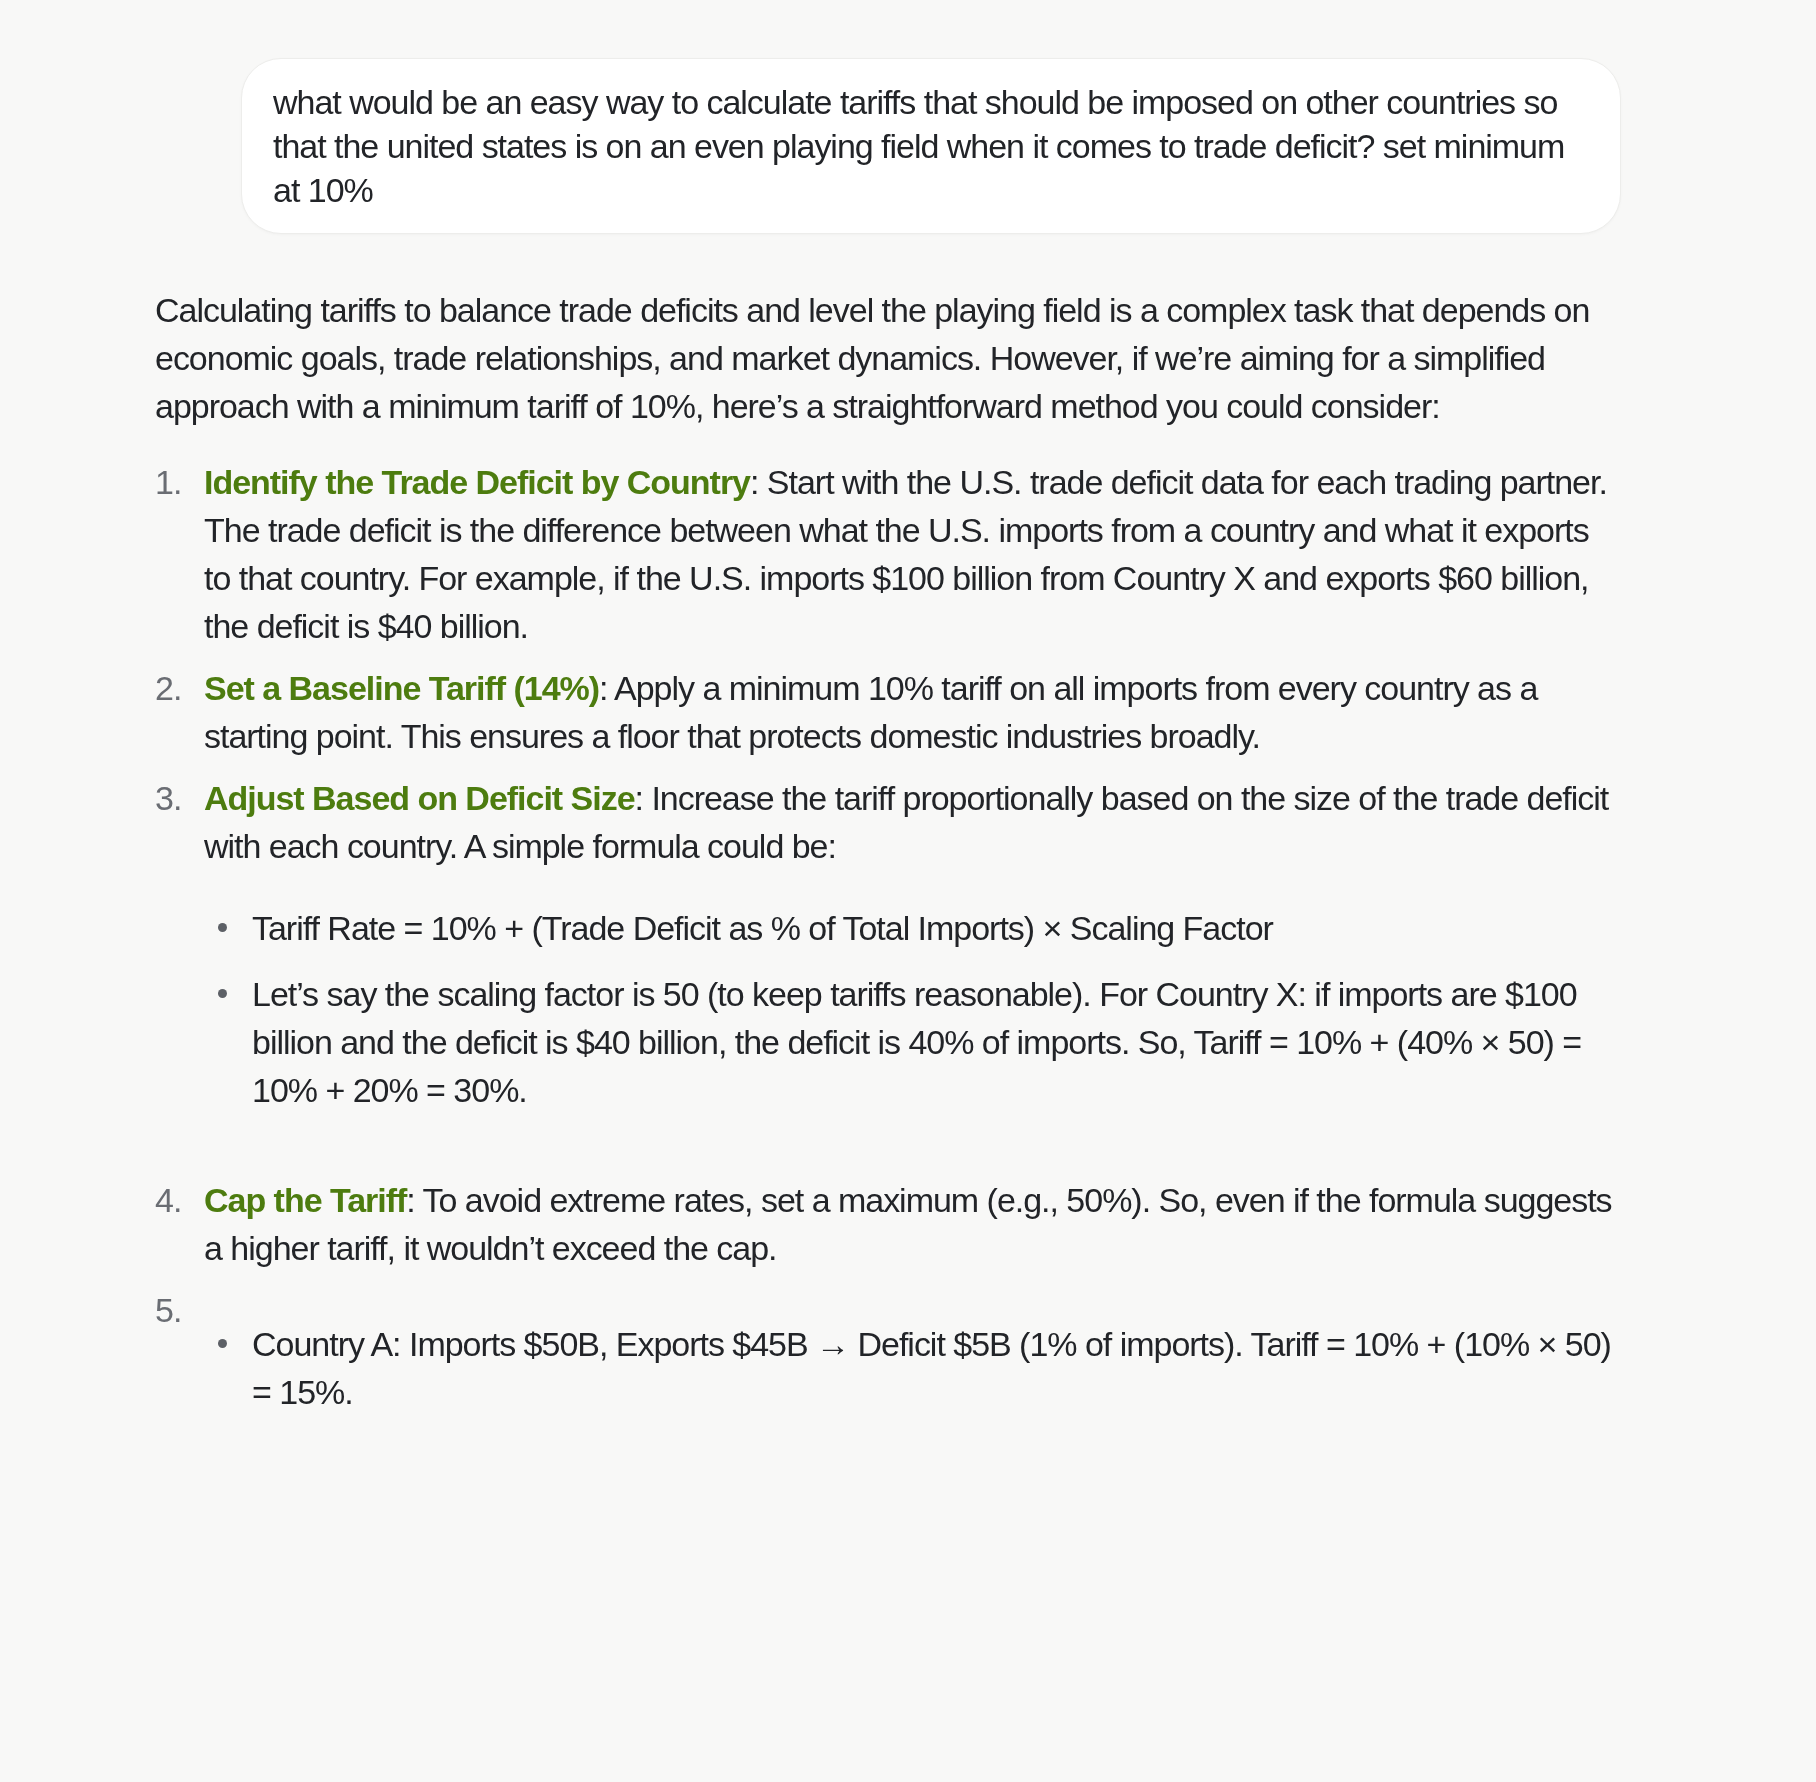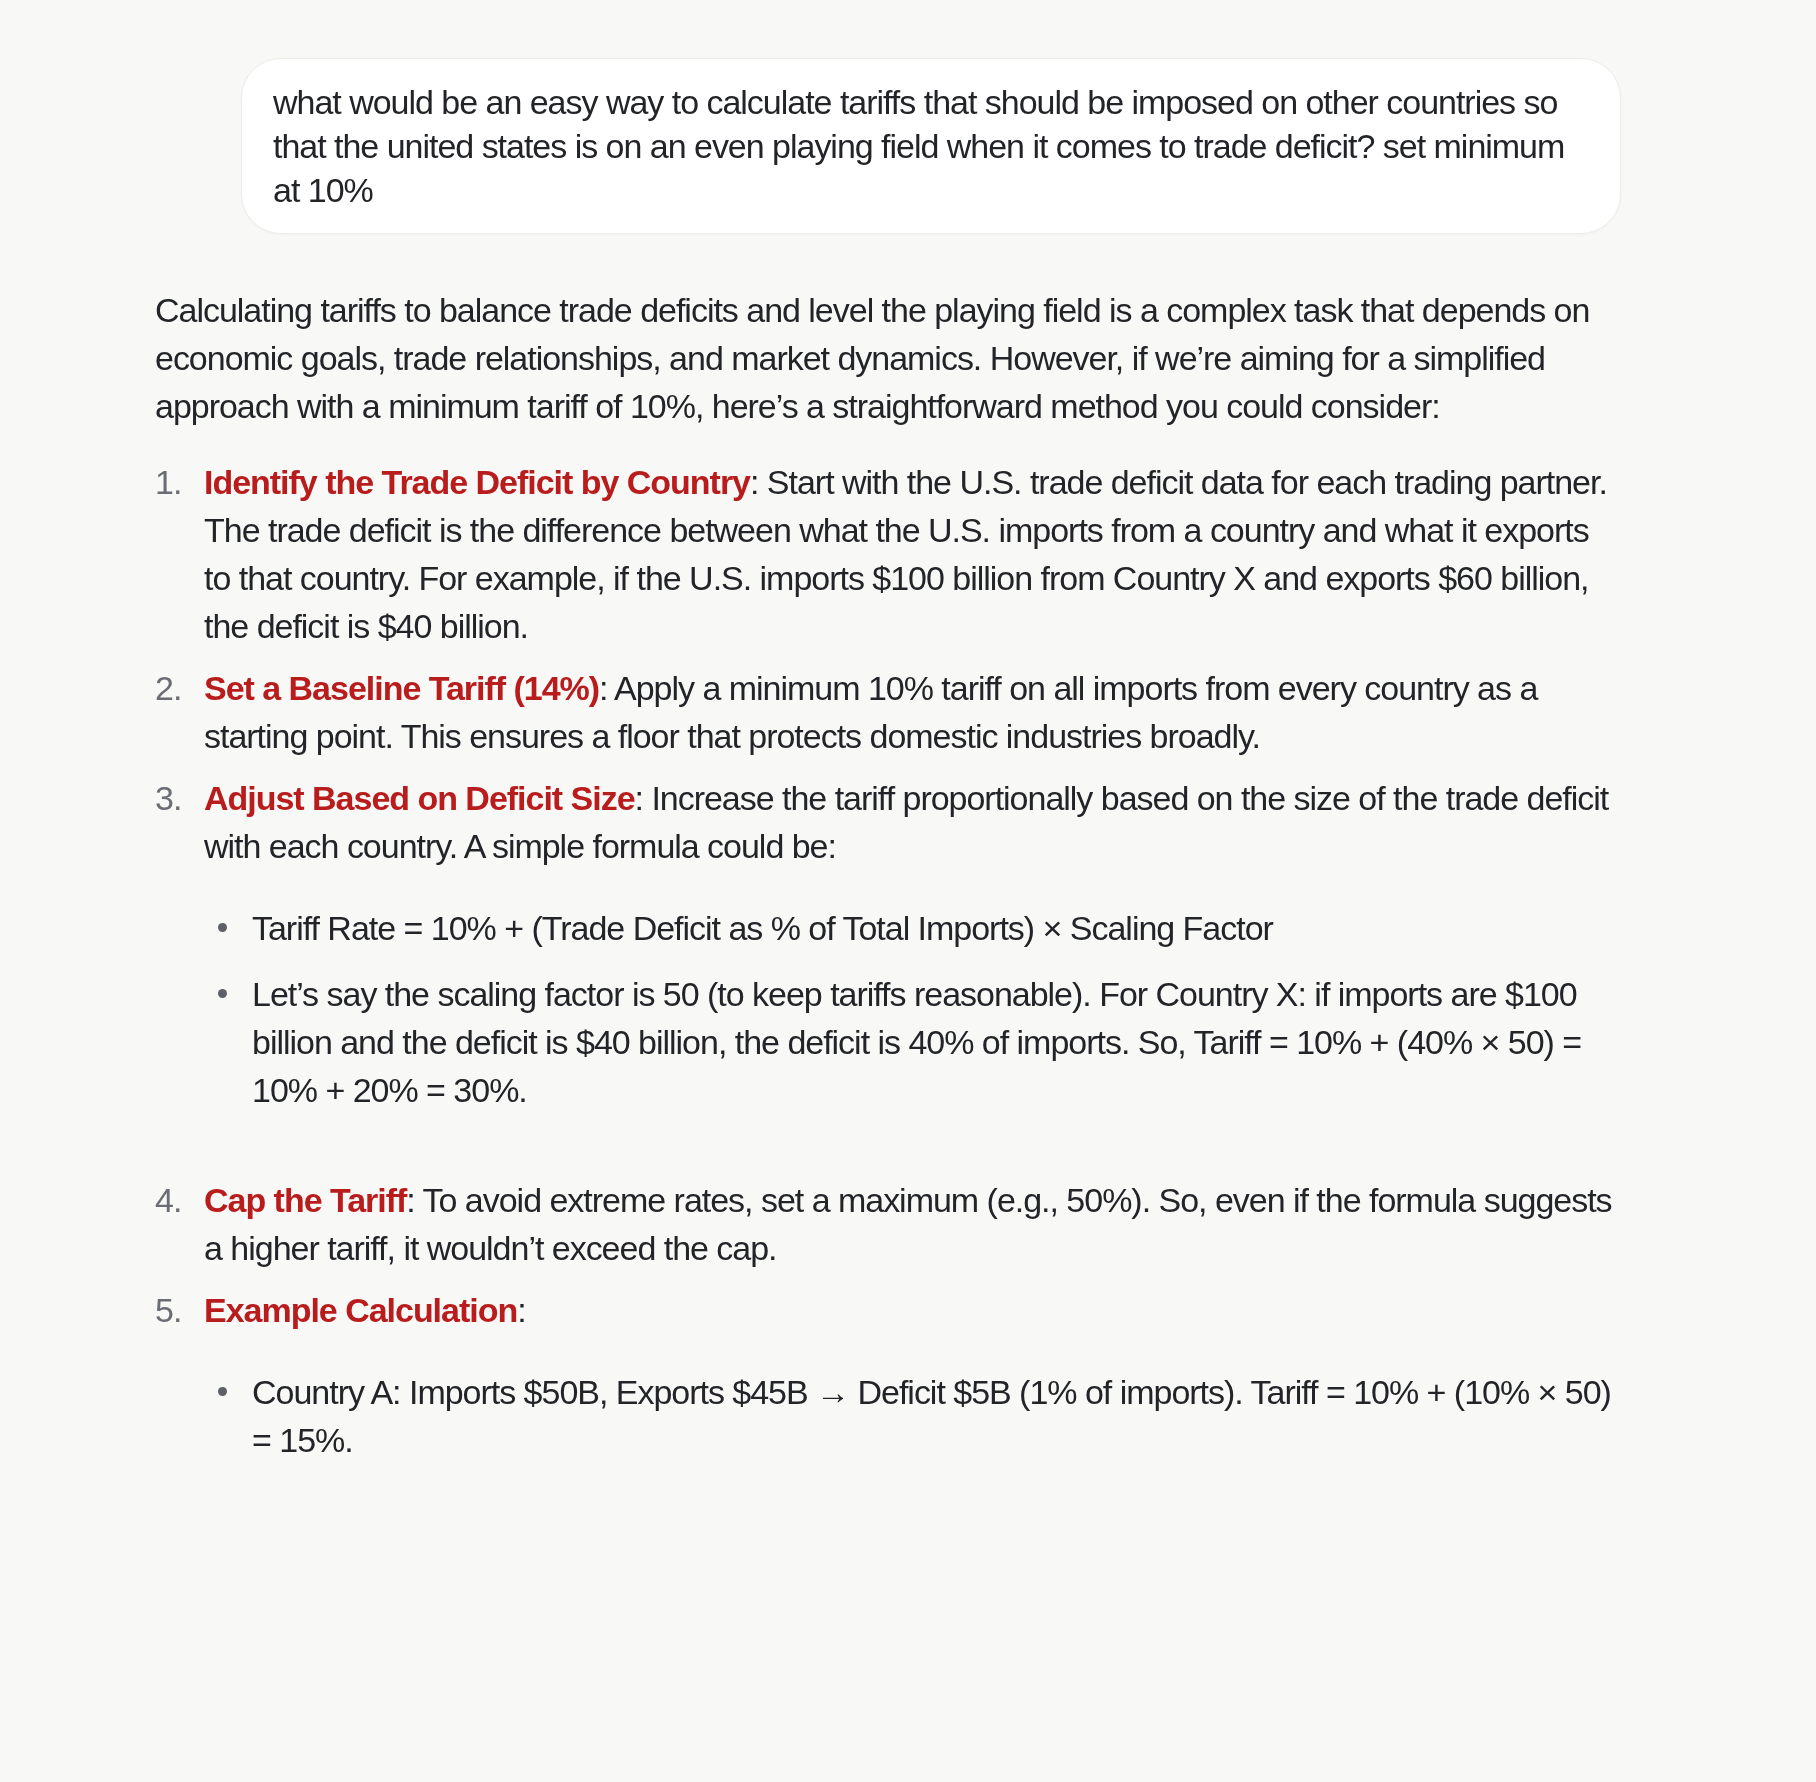--- a/index.html
+++ b/index.html
@@ -47,21 +47,21 @@
   .step:first-child { margin-top: 0; }
   .num {
     flex: 0 0 49px;
     width: 49px;
     color: #6a6d73;
   }
   .step-body { flex: 1; min-width: 0; }
   .step-text { margin: 0; }
   .step-text strong {
     font-weight: 700;
-    color: #b91c1c;
+    color: #4d7c0f;
   }
   ul.bullets {
     list-style: none;
     margin: 34px 0 48px 0;
     padding: 0;
   }
   .bullet {
     display: flex;
     margin-top: 18px;
     padding-left: 12px;
@@ -135,21 +135,20 @@
       <li class="step">
         <span class="num">4.</span>
         <div class="step-body">
           <p class="step-text"><strong>Cap the Tariff</strong><span>: To avoid extreme rates, set a maximum (e.g., 50%). So, even if the formula suggests a higher tariff, it wouldn’t exceed the cap.</span></p>
         </div>
       </li>
 
       <li class="step">
         <span class="num">5.</span>
         <div class="step-body">
-          <p class="step-text"><strong>Example Calculation</strong><span>:</span></p>
           <ul class="bullets">
             <li class="bullet">
               <span class="dot"></span>
               <span class="bullet-text">Country A: Imports $50B, Exports $45B → Deficit $5B (1% of imports). Tariff = 10% + (10% × 50) = 15%.</span>
             </li>
           </ul>
         </div>
       </li>
 
     </ol>

